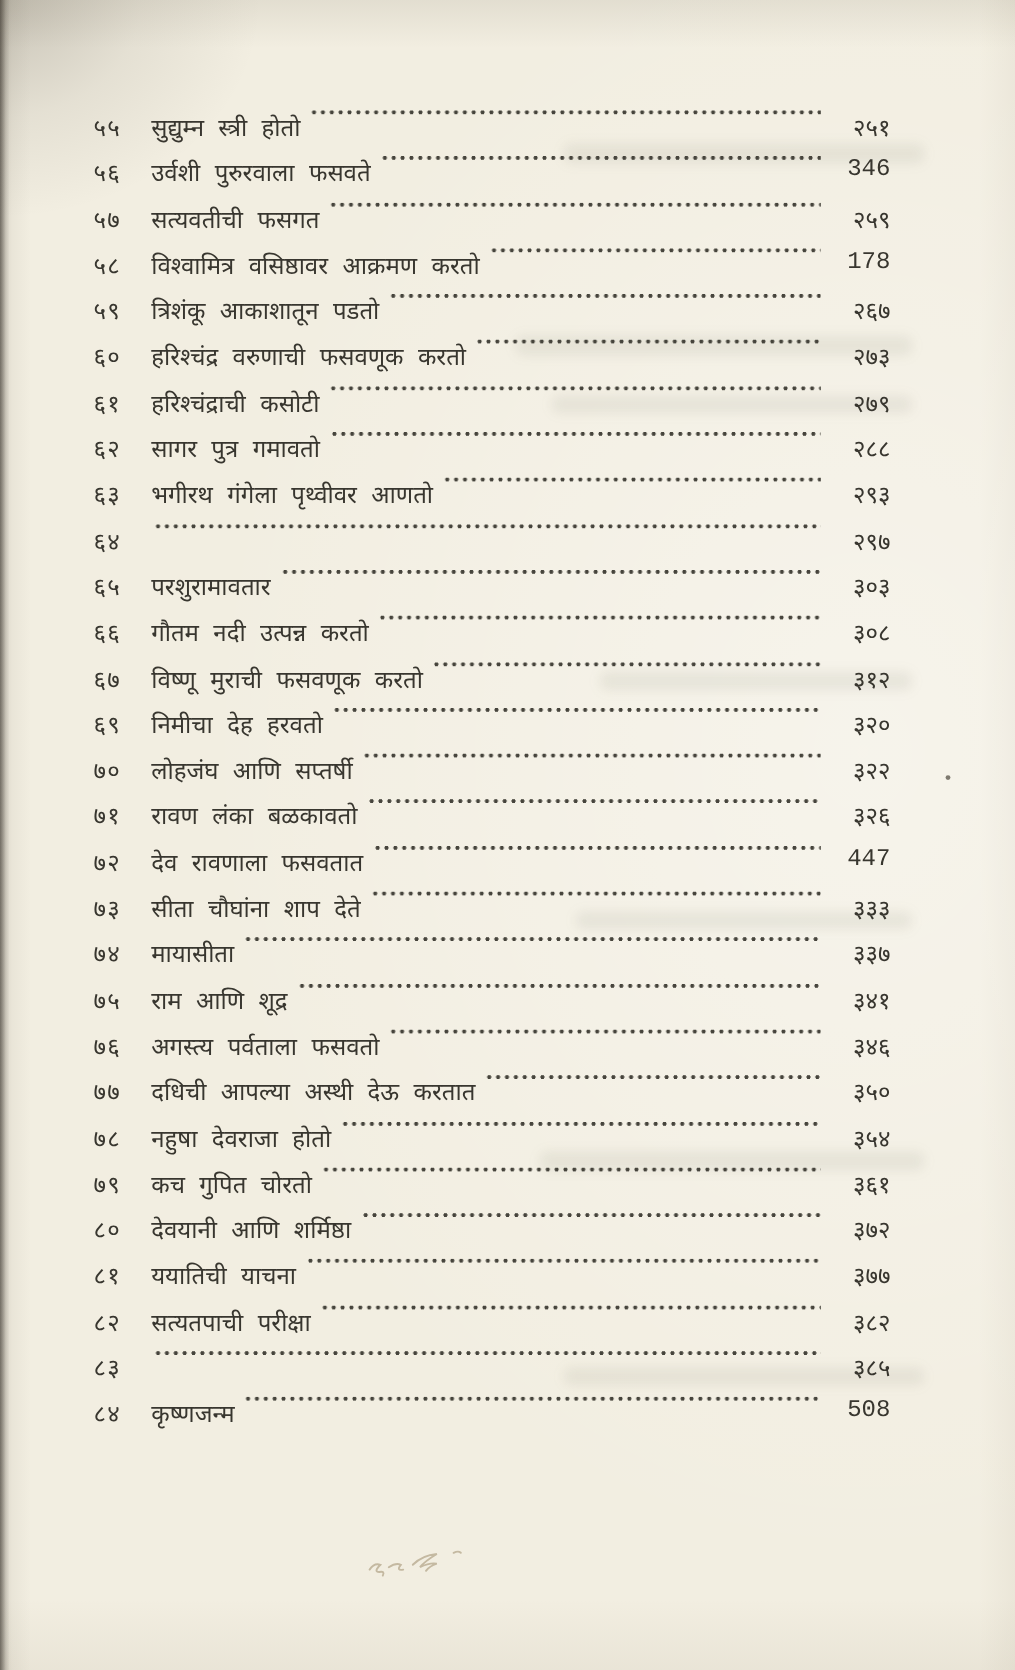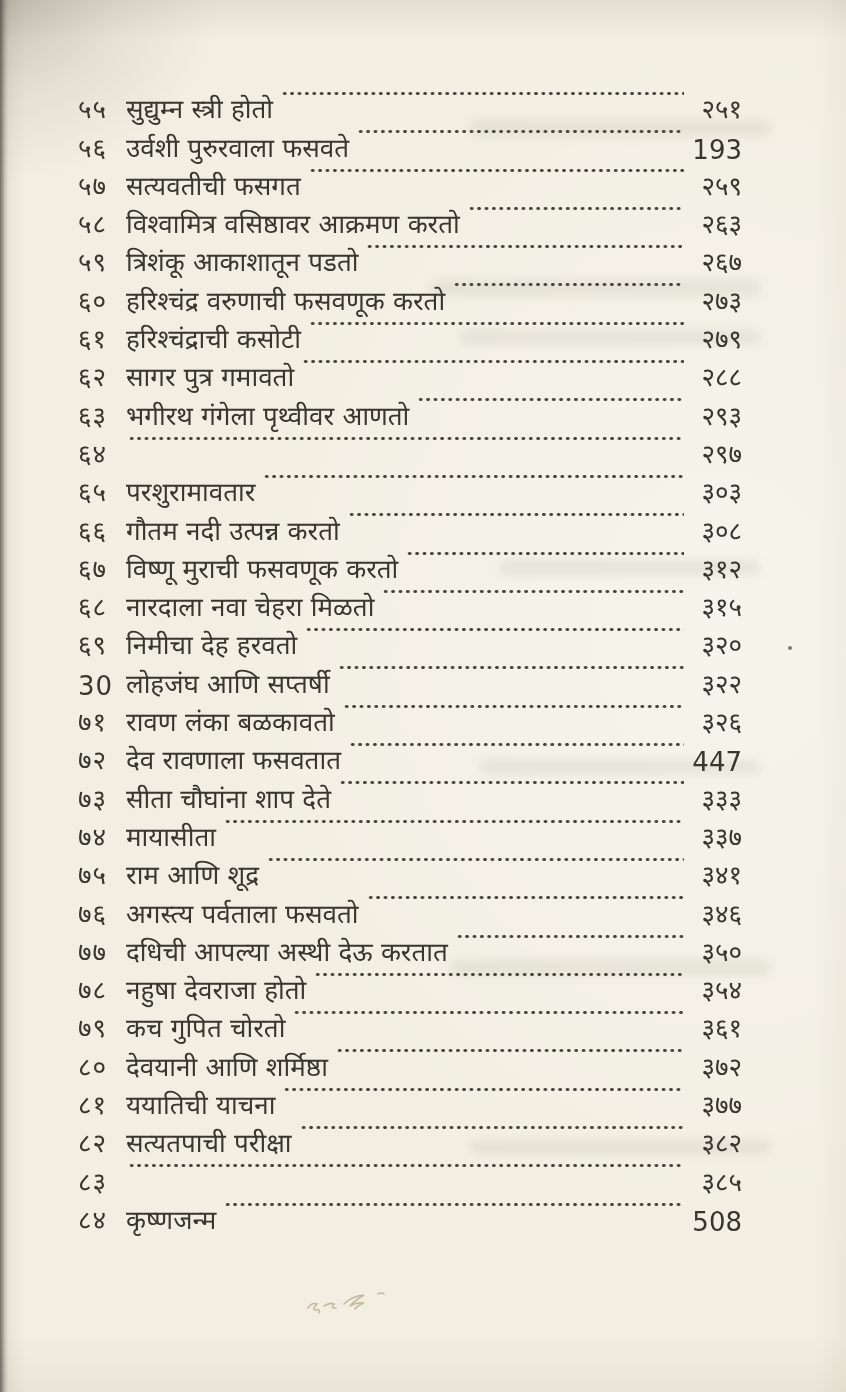--- a/index.html
+++ b/index.html
@@ -52,24 +52,25 @@
   .toc {
     position: absolute;
     left: 78px;
     top: 88px;
     width: 664px;
   }
   .toc-row {
     height: 38.3px;
     box-sizing: border-box;
     display: flex;
-    align-items: flex-end;
+    align-items: flex-start;
     padding-top: 4px;
     color: var(--ink, #38362f);
-    font-size: 26px;
+    font-size: 20px;
+    font-family: Liberation Mono, monospace;
   }
   .toc-num {
     flex: 0 0 48px;
     letter-spacing: 1px;
   }
   .toc-title {
     white-space: nowrap;
     padding-right: 6px;
   }
   .dot-leader {
@@ -128,35 +129,35 @@
     <span class="toc-num">५५</span>
     <span class="toc-title">सुद्युम्न स्त्री होतो</span>
     <span class="dot-leader"></span>
     <span class="toc-page">२५१</span>
   </div>
 
   <div class="toc-row">
     <span class="toc-num">५६</span>
     <span class="toc-title">उर्वशी पुरुरवाला फसवते</span>
     <span class="dot-leader"></span>
-    <span class="toc-page">193</span>
+    <span class="toc-page">346</span>
   </div>
 
   <div class="toc-row">
     <span class="toc-num">५७</span>
     <span class="toc-title">सत्यवतीची फसगत</span>
     <span class="dot-leader"></span>
     <span class="toc-page">२५९</span>
   </div>
 
   <div class="toc-row">
     <span class="toc-num">५८</span>
     <span class="toc-title">विश्वामित्र वसिष्ठावर आक्रमण करतो</span>
     <span class="dot-leader"></span>
-    <span class="toc-page">२६३</span>
+    <span class="toc-page">178</span>
   </div>
 
   <div class="toc-row">
     <span class="toc-num">५९</span>
     <span class="toc-title">त्रिशंकू आकाशातून पडतो</span>
     <span class="dot-leader"></span>
     <span class="toc-page">२६७</span>
   </div>
 
   <div class="toc-row">
@@ -207,36 +208,30 @@
     <span class="toc-page">३०८</span>
   </div>
 
   <div class="toc-row">
     <span class="toc-num">६७</span>
     <span class="toc-title">विष्णू मुराची फसवणूक करतो</span>
     <span class="dot-leader"></span>
     <span class="toc-page">३१२</span>
   </div>
 
-  <div class="toc-row">
-    <span class="toc-num">६८</span>
-    <span class="toc-title">नारदाला नवा चेहरा मिळतो</span>
-    <span class="dot-leader"></span>
-    <span class="toc-page">३१५</span>
-  </div>
 
   <div class="toc-row">
     <span class="toc-num">६९</span>
     <span class="toc-title">निमीचा देह हरवतो</span>
     <span class="dot-leader"></span>
     <span class="toc-page">३२०</span>
   </div>
 
   <div class="toc-row">
-    <span class="toc-num">30</span>
+    <span class="toc-num">७०</span>
     <span class="toc-title">लोहजंघ आणि सप्तर्षी</span>
     <span class="dot-leader"></span>
     <span class="toc-page">३२२</span>
   </div>
 
   <div class="toc-row">
     <span class="toc-num">७१</span>
     <span class="toc-title">रावण लंका बळकावतो</span>
     <span class="dot-leader"></span>
     <span class="toc-page">३२६</span>

